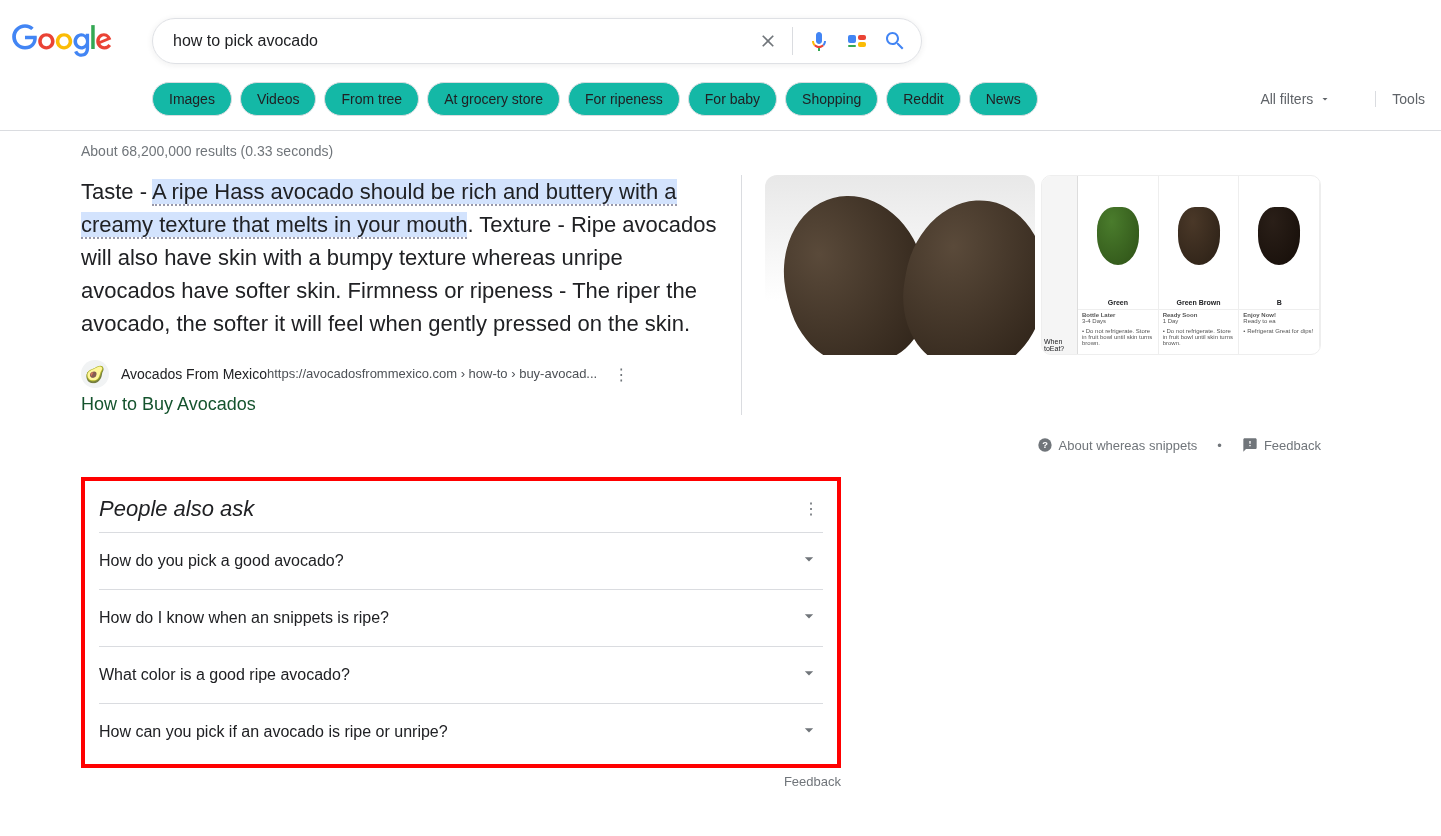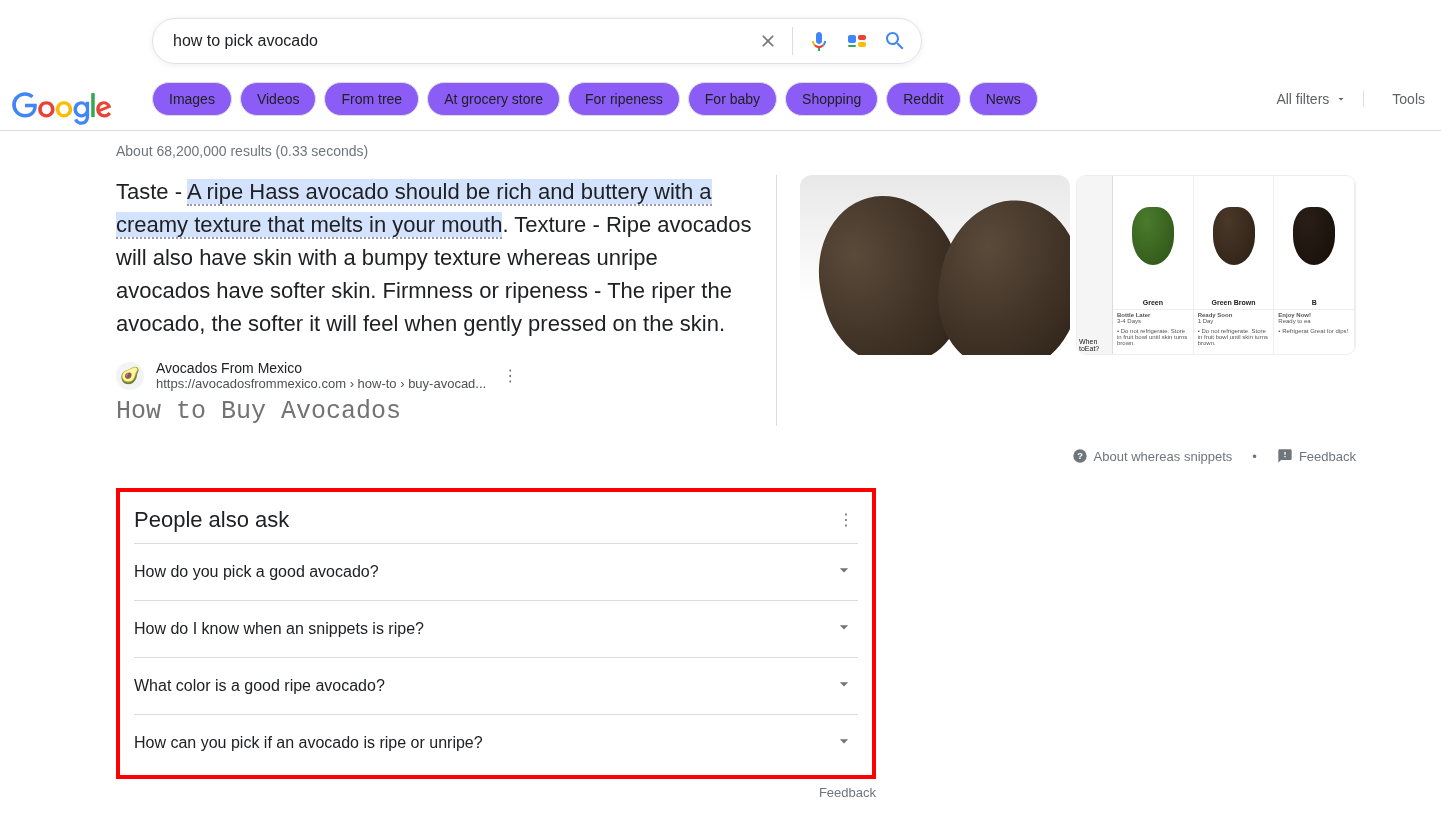--- a/index.html
+++ b/index.html
@@ -1,18 +1,18 @@
 <!DOCTYPE html>
 <html><head>
   <meta charset="utf-8">
   <style>
     * { margin: 0; padding: 0; box-sizing: border-box; }
     body { font-family: arial, sans-serif; background: #fff; color: #202124; }
     
-    .header { display: flex; align-items: flex-end; padding: 18px 0 0 12px; }
+    .header { display: flex; align-items: flex-start; padding: 18px 0 0 12px; }
     .logo { margin-right: 40px; margin-top: 6px; }
     .logo svg { width: 100px; }
     
     .search-area { flex: 1; }
     .search-bar { 
       display: flex; align-items: center; 
       border: 1px solid #dfe1e5; border-radius: 24px; 
       width: 770px; height: 46px; 
       padding: 0 14px 0 20px;
       box-shadow: 0 1px 6px rgba(32,33,36,0.08);
@@ -27,62 +27,62 @@
     .divider-v { width: 1px; height: 28px; background: #dadce0; }
     
     .chips-row { 
       display: flex; align-items: center; 
       margin: 18px 0 0 0; gap: 8px;
       padding-bottom: 14px;
     }
     .chip { 
       border: 1px solid #dadce0; border-radius: 20px; 
       padding: 8px 16px; font-size: 14px; 
-      color: #202124; cursor: pointer; background: #8b5cf6;
+      color: #202124; cursor: pointer; background: #14b8a6;
       white-space: nowrap;
     }
     
     .right-controls { 
       margin-left: auto; display: flex; 
       align-items: center; gap: 16px; 
       padding-right: 16px; font-size: 14px; color: #5f6368;
     }
     .all-filters { display: flex; align-items: center; gap: 6px; cursor: pointer; }
     .tools-link { 
       border-left: 1px solid #dadce0; 
-      padding-left: 28px; cursor: pointer;
+      padding-left: 16px; cursor: pointer; margin-left: 28px;
     }
     
     .divider-h { border-top: 1px solid #dadce0; margin-top: 0; }
     
-    .content { margin-left: 116px; max-width: 1240px; }
+    .content { margin-left: 81px; max-width: 1240px; }
     
     .result-stats { font-size: 14px; color: #70757a; margin: 12px 0 16px 0; }
     
     .featured-row { display: flex; gap: 24px; }
     .featured-text-col { max-width: 660px; }
     .featured-images-col { display: flex; gap: 6px; align-items: flex-start; }
     
     .snippet-text { font-size: 22px; line-height: 1.5; color: #202124; margin-bottom: 20px; }
     .highlight { background: #d3e3fd; }
     .underline-dotted { border-bottom: 2px dotted #99a; }
     
     .source-row { display: flex; align-items: center; gap: 12px; margin-bottom: 6px; }
     .favicon { 
       width: 28px; height: 28px; border-radius: 50%; 
       background: #f1f3f4; display: flex; 
       align-items: center; justify-content: center;
       font-size: 16px;
     }
-    .source-info { display: flex; flex-direction: column; }
+    .source-info { display: flex; flex-direction: row; }
     .source-name { font-size: 14px; color: #202124; }
     .source-url { font-size: 13px; color: #4d5156; }
     .three-dots { color: #70757a; cursor: pointer; padding: 4px; }
     
-    .result-title { font-size: 25px; color: #737373; margin-top: 4px; cursor: pointer; font-family: Liberation Mono, monospace; }
+    .result-title { font-size: 18px; color: #14532d; margin-top: 4px; cursor: pointer; }
     
     .img-thumb-1 { 
       width: 270px; height: 180px; border-radius: 12px; 
       background: linear-gradient(180deg, #e8e8e8 0%, #fff 70%);
       position: relative; overflow: hidden;
     }
     .avocado-dark { 
       position: absolute; width: 140px; height: 170px; 
       border-radius: 50% 50% 45% 45%; 
       background: radial-gradient(ellipse at 30% 30%, #5a4a3a, #2a1f15);
@@ -131,21 +131,21 @@
       border: 4px solid #ff0000; 
       padding: 14px 14px 4px 14px; 
       max-width: 760px;
     }
     .paa-header { 
       display: flex; align-items: center; 
       justify-content: space-between;
       border-bottom: 1px solid #dadce0; 
       padding-bottom: 10px;
     }
-    .paa-title { font-size: 22px; color: #202124; }
+    .paa-title { font-size: 22px; color: #202124; font-style: italic; }
     .paa-item { 
       display: flex; align-items: center; 
       justify-content: space-between;
       border-bottom: 1px solid #dadce0; 
       padding: 16px 4px 16px 0; cursor: pointer;
       font-size: 16px; color: #202124;
     }
     .paa-item:last-of-type { border-bottom: none; }
     .chevron { color: #70757a; }
     

